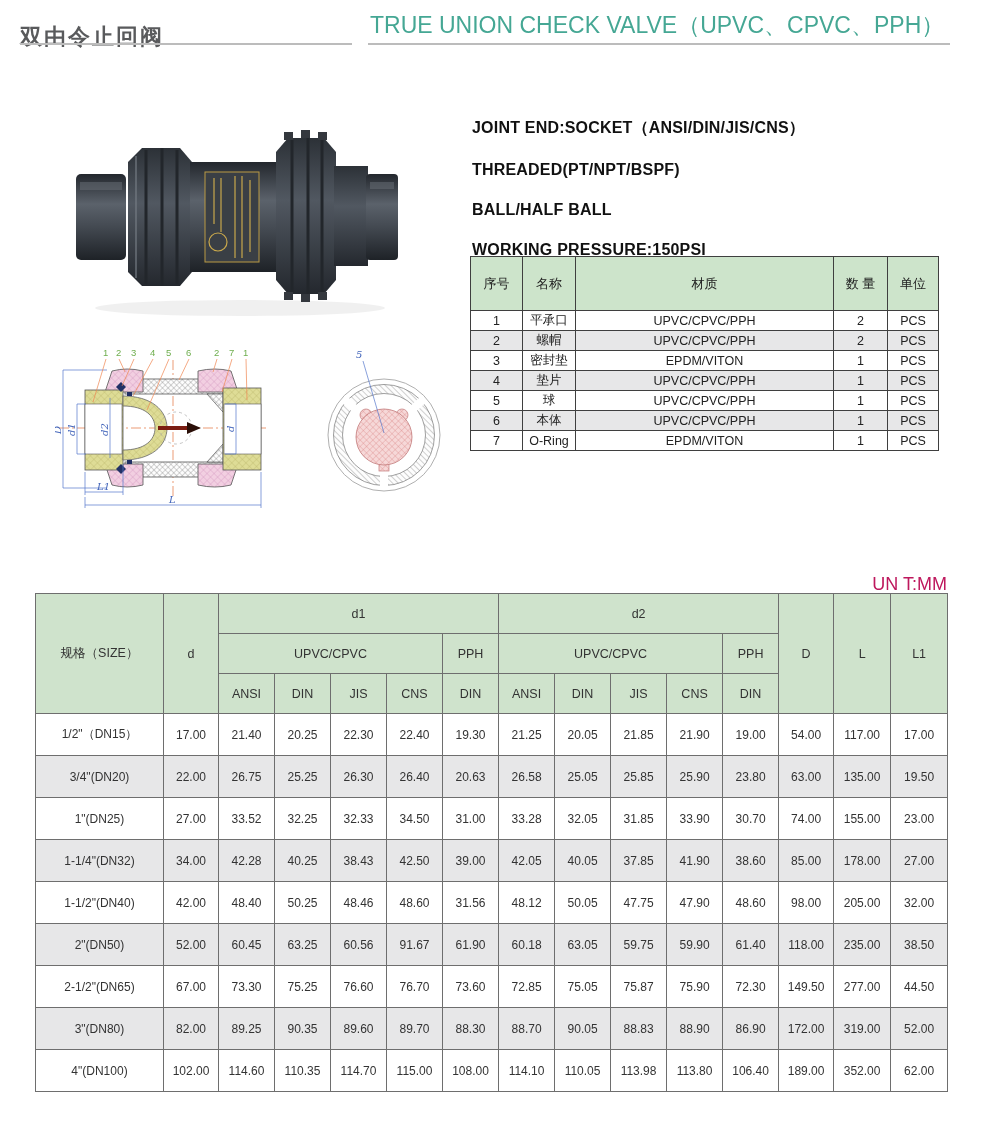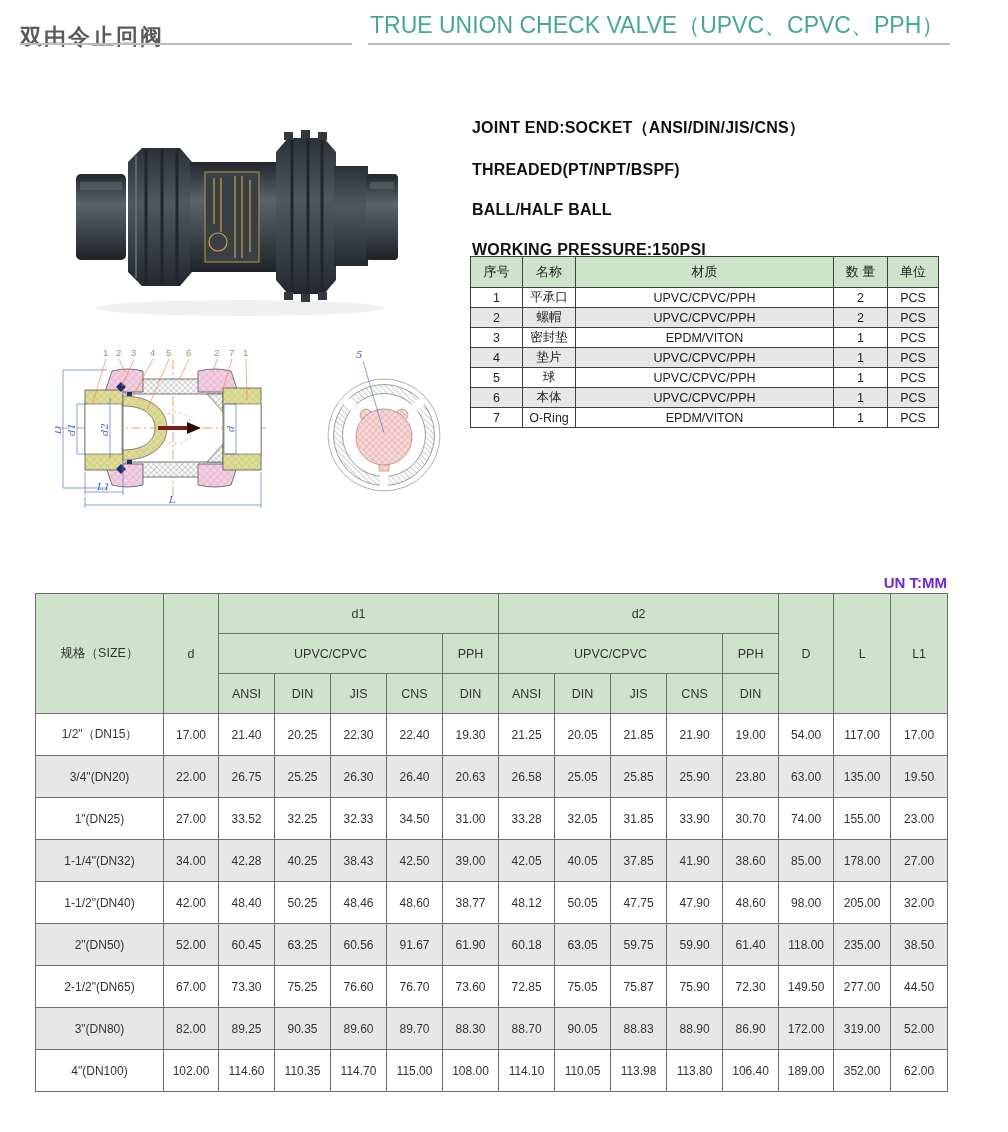--- a/index.html
+++ b/index.html
@@ -14,26 +14,26 @@
   .rule-right { left:368px; width:582px; }
 
   
   .specs { position:absolute; left:472px; top:118px; }
   .specs div { font-size:16px; font-weight:bold; color:#111; margin-bottom:22px; letter-spacing:.2px; }
 
   
   table { border-collapse:collapse; table-layout:fixed; }
   .parts { position:absolute; left:470px; top:256px; width:468px; font-size:12.5px; color:#222; }
   .parts th, .parts td { border:1px solid #3f3f3f; text-align:center; vertical-align:middle; }
-  .parts thead th { background:#cde4cb; height:31px; font-weight:normal; font-size:13px; }
+  .parts thead th { background:#cde4cb; height:54px; font-weight:normal; font-size:13px; }
   .parts tbody tr { height:20px; }
   .parts tbody tr:nth-child(even) td { background:#e7e7e8; }
 
   
-  .unit-note { position:absolute; left:35px; top:574px; width:912px; text-align:right; font-size:15px; font-weight:700; color:#6d28d9; }
+  .unit-note { position:absolute; left:35px; top:574px; width:912px; text-align:right; font-size:18px; font-weight:400; color:#be185d; }
 
   
   .dims { position:absolute; left:35px; top:593px; width:912px; font-size:12px; color:#333; }
   .dims th, .dims td { border:1px solid #6e6e6e; text-align:center; vertical-align:middle; font-weight:normal; }
   .dims thead th { background:#cfe3cc; font-size:12.5px; }
   .dims thead tr { height:40px; }
   .dims tbody tr { height:42px; }
   .dims tbody tr:nth-child(even) td { background:#e7e7e8; }
 
   
@@ -442,21 +442,21 @@
           <td>178.00</td>
           <td>27.00</td>
         </tr>
         <tr>
           <td>1-1/2"(DN40)</td>
           <td>42.00</td>
           <td>48.40</td>
           <td>50.25</td>
           <td>48.46</td>
           <td>48.60</td>
-          <td>38.77</td>
+          <td>31.56</td>
           <td>48.12</td>
           <td>50.05</td>
           <td>47.75</td>
           <td>47.90</td>
           <td>48.60</td>
           <td>98.00</td>
           <td>205.00</td>
           <td>32.00</td>
         </tr>
         <tr>

